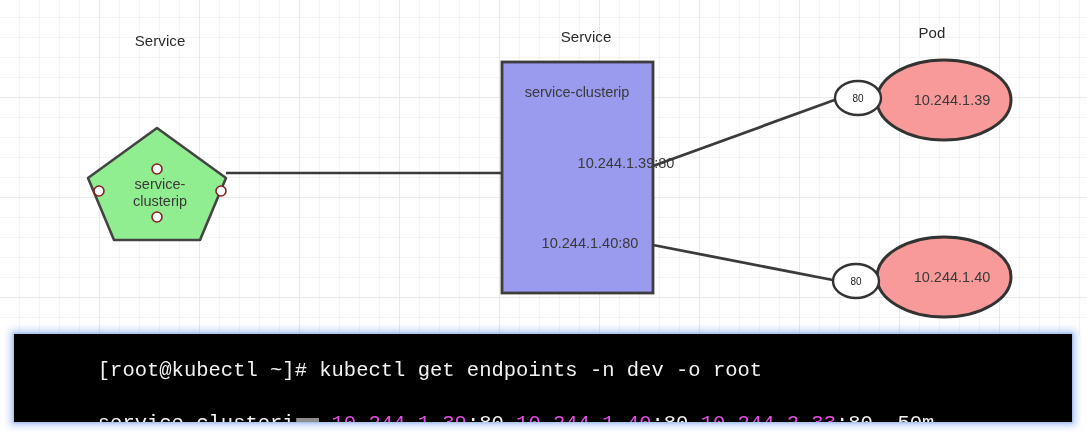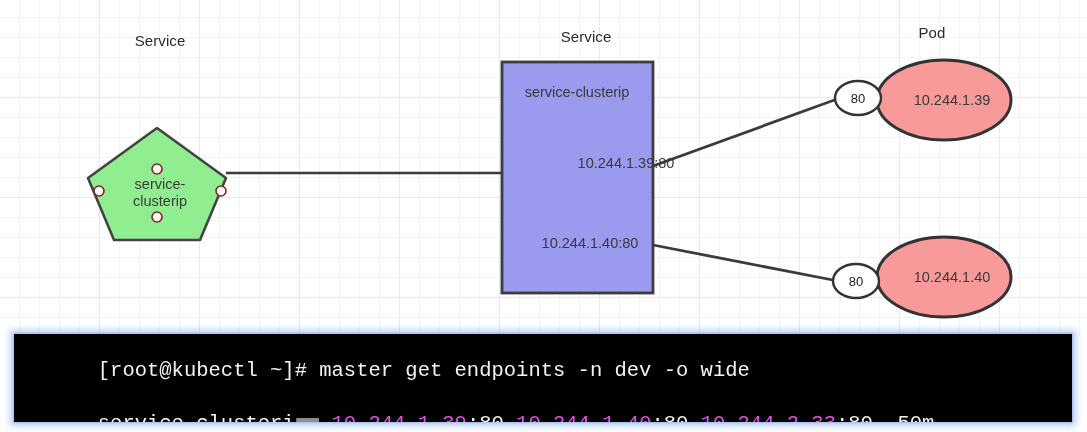--- a/index.html
+++ b/index.html
@@ -61,21 +61,21 @@
     color: #3a3a3a;
     white-space: nowrap;
     transform: translate(-50%, -50%);
     text-align: center;
     line-height: 1.15;
   }
   .shape-label.multi { white-space: normal; width: 90px; }
 
   .port-label {
     position: absolute;
-    font-size: 13px;
+    font-size: 10px;
     color: #222;
     transform: translate(-50%, -50%);
   }
 
   
   #terminal {
     position: absolute;
     left: 14px;
     top: 334px;
     width: 1058px;
@@ -156,21 +156,21 @@
     <div class="shape-label" style="left:952px; top:100px;">10.244.1.39</div>
     <div class="port-label" style="left:858px; top:98px;">80</div>
 
     <div class="shape-label" style="left:952px; top:277px;">10.244.1.40</div>
     <div class="port-label" style="left:856px; top:281px;">80</div>
   </div>
 
   <div id="terminal">
 
     <div class="term-line" id="term-line-cmd">
-      <span>[root@kubectl ~]# </span><span>master get endpoints -n dev -o wide</span>
+      <span>[root@kubectl ~]# </span><span>kubectl get endpoints -n dev -o root</span>
     </div>
 
 
     <div class="term-line" id="term-line-row">
       <span>service-clusterip</span><span>  </span><span class="ep-ip">10.244.1.39</span><span class="ep-port">:80</span><span class="ep-port">,</span><span class="ep-ip">10.244.1.40</span><span class="ep-port">:80</span><span class="ep-port">,</span><span class="ep-ip">10.244.2.33</span><span class="ep-port">:80</span><span>  </span><span>50m</span>
     </div>
 
     <div id="term-cursor-block"></div>
   </div>
 

